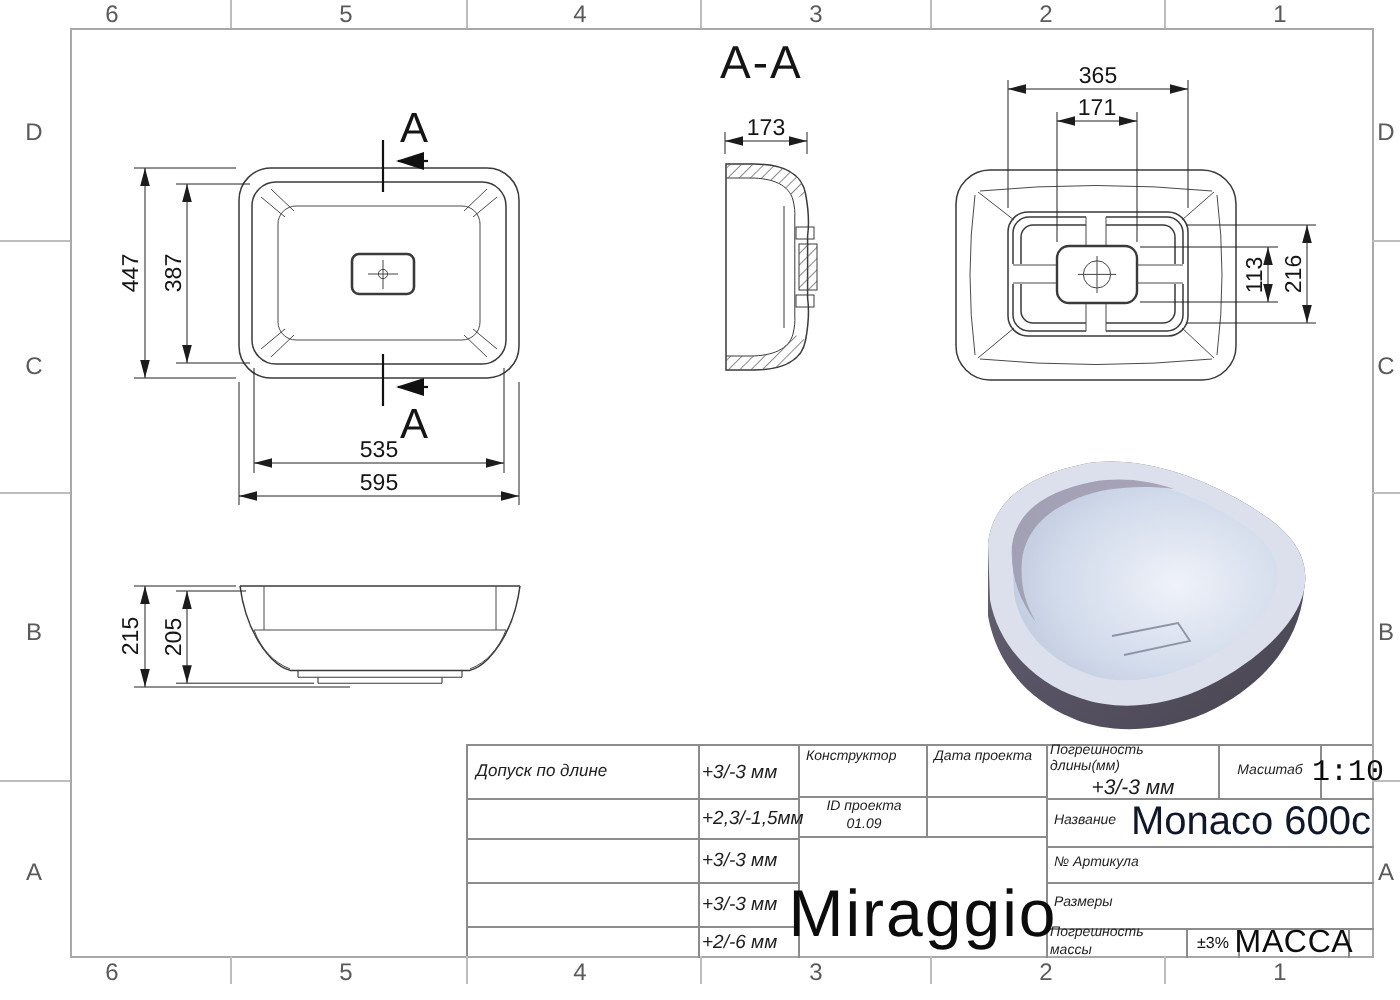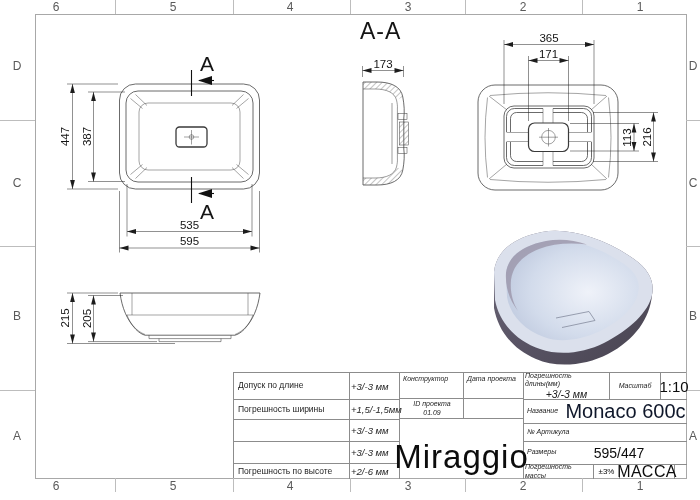--- a/index.html
+++ b/index.html
@@ -8,25 +8,25 @@
   .abs{position:absolute;}
   
   .frame{left:35px;top:14px;width:650px;height:463px;border:1px solid #a8a8a8;}
   .tkv{width:1px;background:#bdbdbd;}
   .tkh{height:1px;background:#bdbdbd;}
   .rlbl{color:#5a5a5a;font-size:12px;display:flex;align-items:center;justify-content:center;}
   
   .tb-line{background:#8c8c8c;}
   .cell{position:absolute;display:flex;align-items:center;}
   .lbl-s{font-size:7px;font-style:italic;color:#1d1d1d;line-height:1.15;}
-  .lbl-m{font-size:8.5px;color:#1d1d1d;line-height:1.15;padding-left:4px;}
+  .lbl-m{font-size:8.5px;font-style:italic;color:#1d1d1d;line-height:1.15;padding-left:4px;}
   .val{font-size:9.5px;font-style:italic;color:#1d1d1d;}
   .logo{font-size:33px;font-weight:500;letter-spacing:1px;color:#0c0c0c;}
   .monaco{font-size:20px;color:#0f172a;}
-  .scaleval{font-size:15px;color:#0c0c0c;}
+  .scaleval{font-size:15px;color:#0c0c0c;font-family:Liberation Mono, monospace;}
   .sizeval{font-size:14px;color:#0c0c0c;}
   .massa{font-size:16px;letter-spacing:.5px;color:#0c0c0c;}
   .pct{font-size:8px;color:#0c0c0c;}
   svg text{font-family:"Liberation Sans",sans-serif;}
   .dimtxt{font-size:11.5px;fill:#141414;}
   .sectxt{font-size:21px;fill:#141414;}
   .seclbl{font-size:23px;fill:#141414;letter-spacing:1px;}
 </style>
 </head>
 <body>
@@ -321,25 +321,23 @@
   <div class="abs tb-line" style="left:165px;top:25px;width:124px;height:1px"></div>
   <div class="abs tb-line" style="left:165px;top:45px;width:124px;height:1px"></div>
 
   <div class="abs tb-line" style="left:289px;top:26px;width:164px;height:1px"></div>
   <div class="abs tb-line" style="left:289px;top:50px;width:164px;height:1px"></div>
   <div class="abs tb-line" style="left:289px;top:68px;width:164px;height:1px"></div>
   <div class="abs tb-line" style="left:289px;top:91px;width:164px;height:1px"></div>
 
   <div class="cell lbl-m" style="left:0;top:0;width:114px;height:26px">Допуск по длине</div>
   <div class="cell val" style="left:117px;top:0;width:47px;height:26px">+3/-3 мм</div>
-  <div class="cell lbl-m" style="left:0;top:27px;width:114px;height:19px">Погрешность ширины</div>
-  <div class="cell val" style="left:117px;top:27px;width:47px;height:19px">+1,5/-1,5мм</div>
+  <div class="cell val" style="left:117px;top:27px;width:47px;height:19px">+2,3/-1,5мм</div>
   <div class="cell val" style="left:117px;top:47px;width:47px;height:21px">+3/-3 мм</div>
   <div class="cell val" style="left:117px;top:69px;width:47px;height:21px">+3/-3 мм</div>
-  <div class="cell lbl-m" style="left:0;top:91px;width:114px;height:15px">Погрешность по высоте</div>
   <div class="cell val" style="left:117px;top:91px;width:47px;height:15px">+2/-6 мм</div>
 
   <div class="cell lbl-s" style="left:169px;top:0;width:58px;height:12px">Конструктор</div>
   <div class="cell lbl-s" style="left:233px;top:0;width:55px;height:12px">Дата проекта</div>
   <div class="abs" style="left:169px;top:26px;width:58px;height:19px;display:flex;flex-direction:column;align-items:center;justify-content:center">
     <span class="lbl-s">ID проекта</span>
     <span class="lbl-s">01.09</span>
   </div>
   <div class="cell logo" style="left:166px;top:45px;width:123px;height:77px;justify-content:center">Miraggio</div>
 
@@ -349,18 +347,17 @@
   </div>
   <div class="cell lbl-s" style="left:376px;top:0;width:50px;height:26px;justify-content:center">Масштаб</div>
   <div class="cell scaleval" style="left:427px;top:0;width:26px;height:26px;justify-content:center">1:10</div>
 
   <div class="cell lbl-s" style="left:293px;top:27px;width:40px;height:22px">Название</div>
   <div class="cell monaco" style="left:330px;top:27px;width:123px;height:22px;justify-content:center">Monaco 600c</div>
 
   <div class="cell lbl-s" style="left:293px;top:51px;width:70px;height:16px">№ Артикула</div>
 
   <div class="cell lbl-s" style="left:293px;top:69px;width:40px;height:21px">Размеры</div>
-  <div class="cell sizeval" style="left:330px;top:69px;width:110px;height:21px;justify-content:center">595/447</div>
 
   <div class="cell lbl-s" style="left:291px;top:92px;width:68px;height:13px;justify-content:center">Погрешность массы</div>
   <div class="cell pct" style="left:360px;top:92px;width:25px;height:13px;justify-content:center">±3%</div>
   <div class="cell massa" style="left:386px;top:92px;width:54px;height:13px;justify-content:center">МАССА</div>
 </div>
 
 </body></html>

